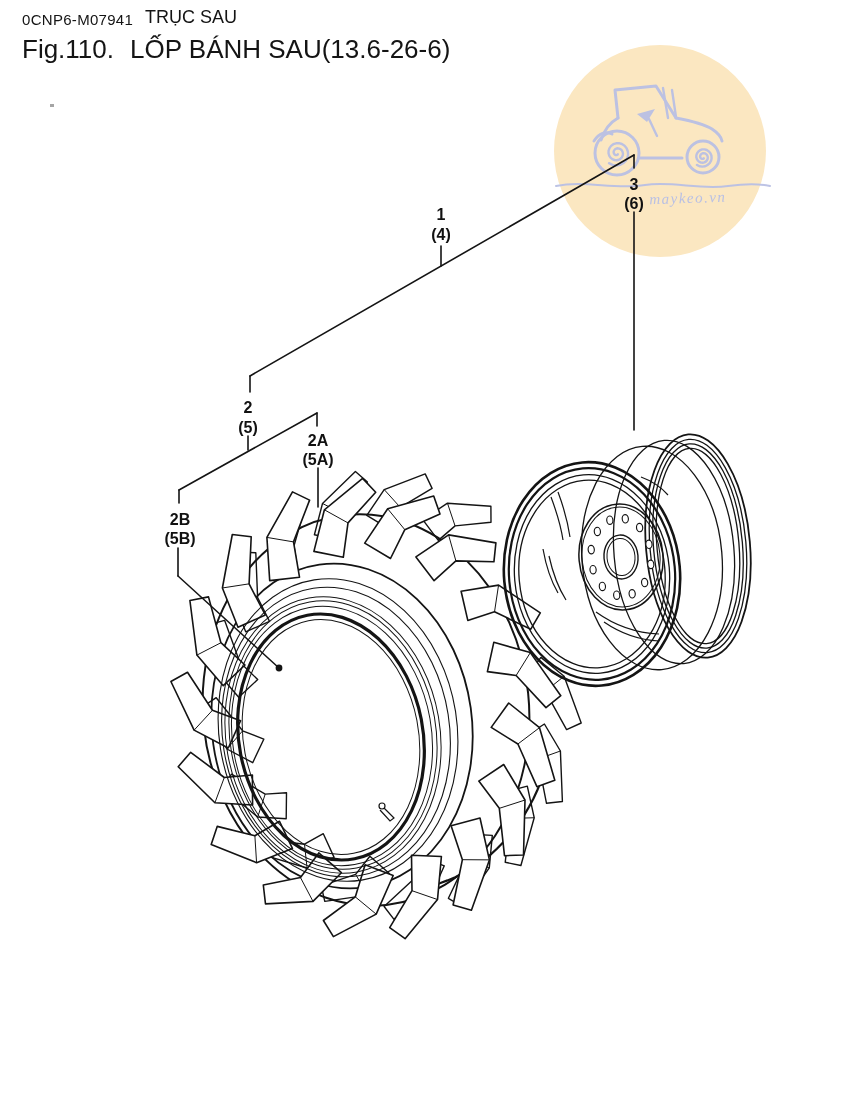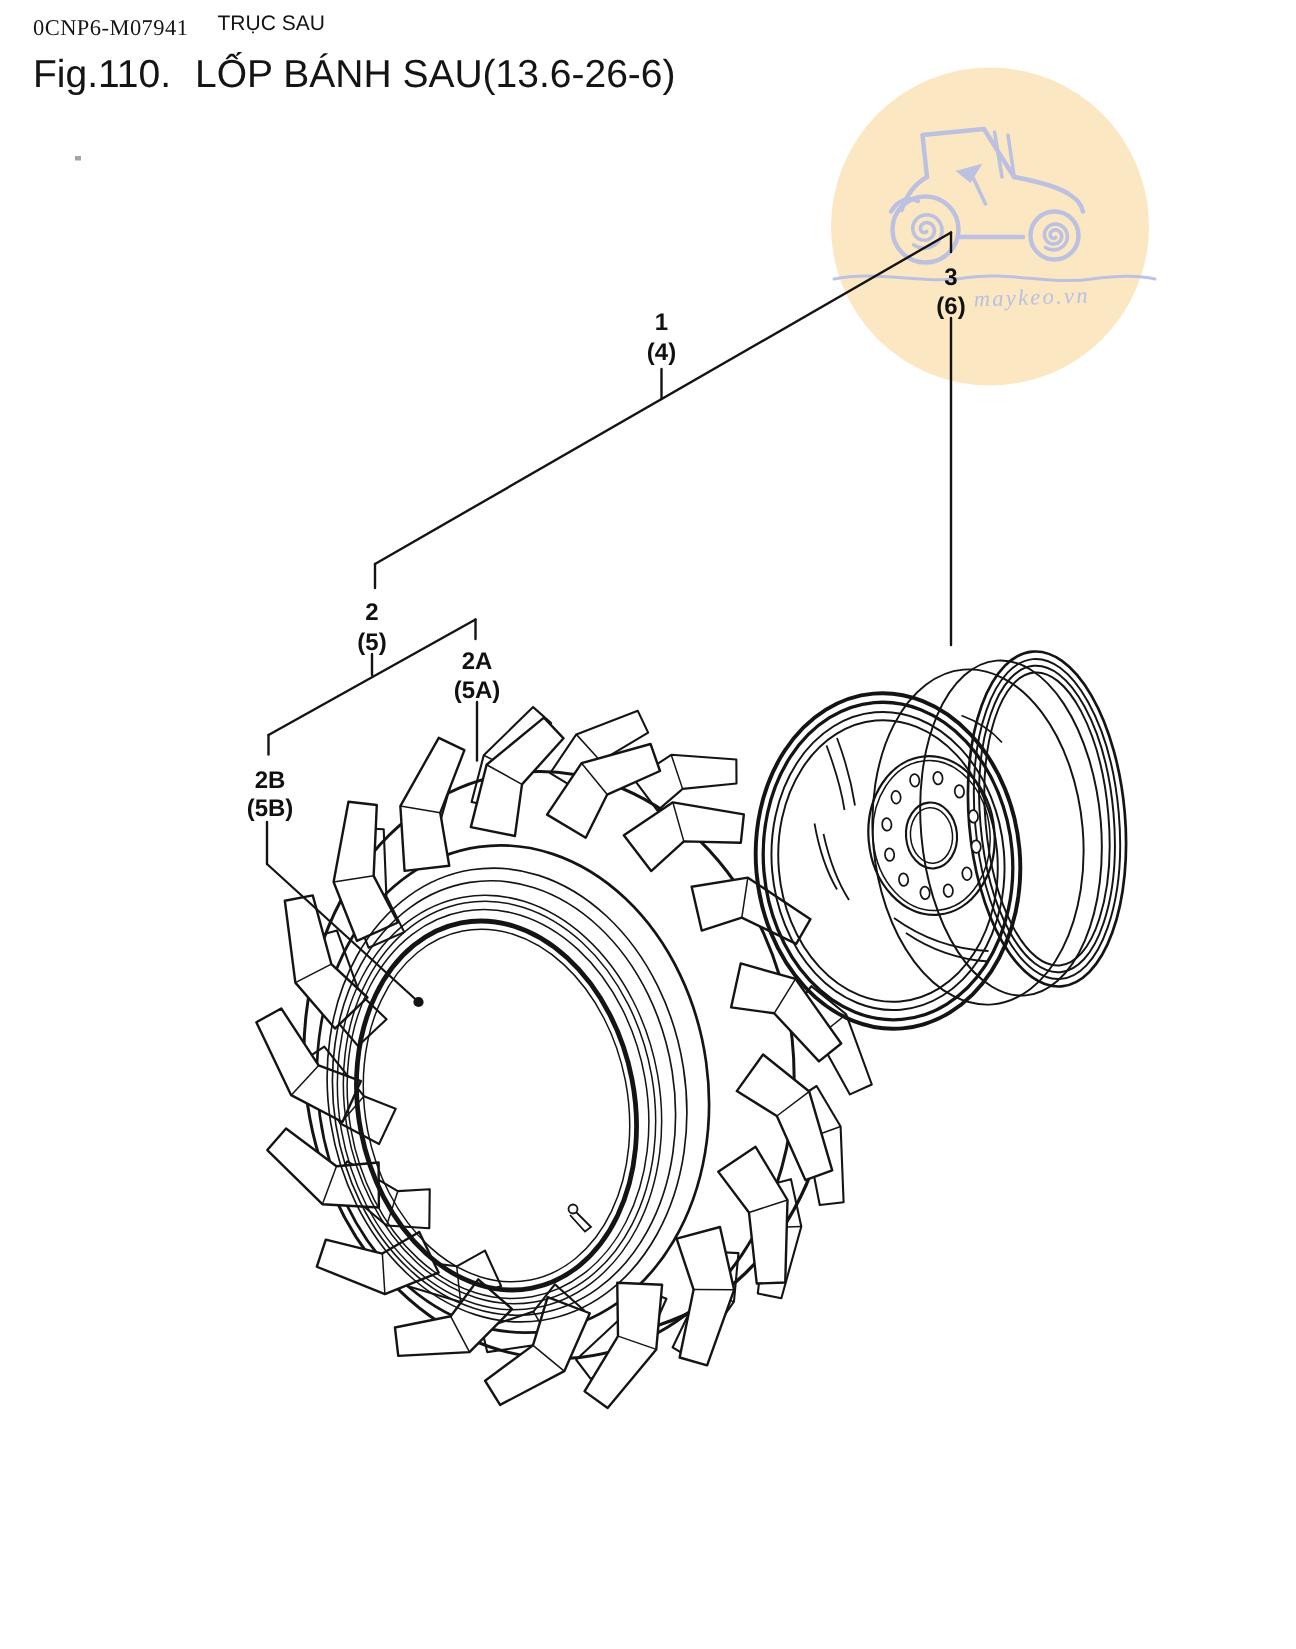--- a/index.html
+++ b/index.html
@@ -1,19 +1,19 @@
 <!DOCTYPE html>
 <html><head>
 <meta charset="utf-8">
 <style>
   html,body{margin:0;padding:0;background:#fff;}
   body{width:864px;height:1099px;position:relative;overflow:hidden;
        font-family:"Liberation Sans",sans-serif;color:#141414;}
-  .hdr-code{position:absolute;left:22px;top:11px;font-size:15px;letter-spacing:.3px;font-family:Liberation Serif, serif;}
-  .hdr-section{position:absolute;left:145px;top:7px;font-size:14px;}
+  .hdr-code{position:absolute;left:22px;top:11px;font-size:15px;letter-spacing:.3px;}
+  .hdr-section{position:absolute;left:145px;top:7px;font-size:18px;}
   .fig-title{position:absolute;left:22px;top:34px;font-size:26px;white-space:nowrap;text-align:center;}
   .fig-title .gap{display:inline-block;width:16px;}
   .artifact{position:absolute;left:50px;top:104px;width:4px;height:3px;background:#8f8f8f;opacity:.8;}
   svg{position:absolute;left:0;top:0;}
   .ln{stroke:#141414;stroke-width:1.6;fill:none;stroke-linecap:round;}
   .thin{stroke:#141414;fill:none;}
   .lbl{font-family:"Liberation Sans",sans-serif;font-weight:bold;font-size:16px;fill:#111;}
   .wm-line{stroke:#b9c0e4;fill:none;stroke-linecap:round;stroke-linejoin:round;}
   .wm-text{font-family:"Liberation Serif",serif;font-style:italic;font-size:15px;
            fill:#b9c0e4;letter-spacing:1.5px;}

